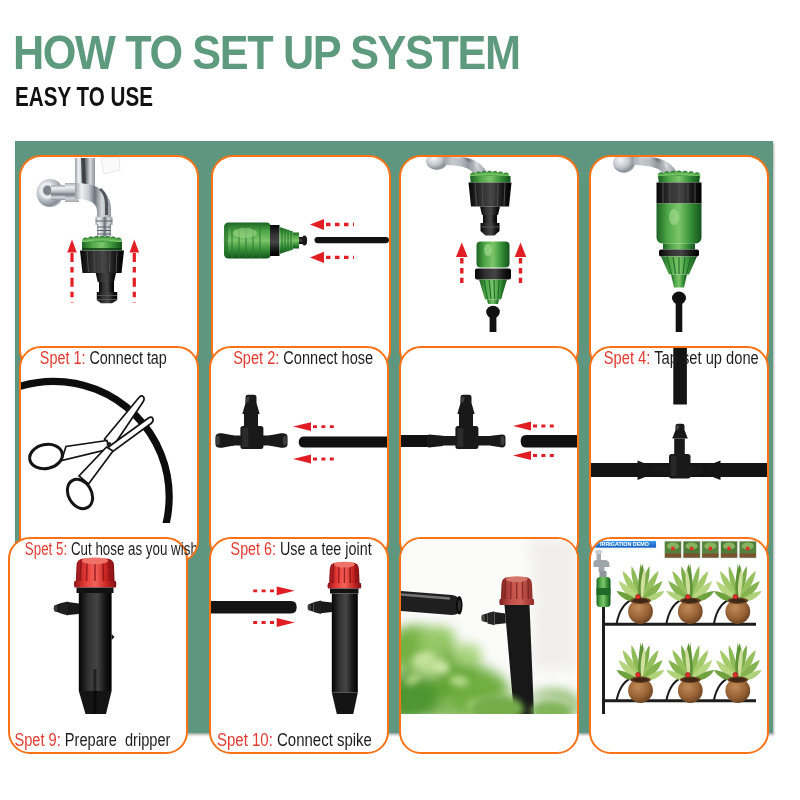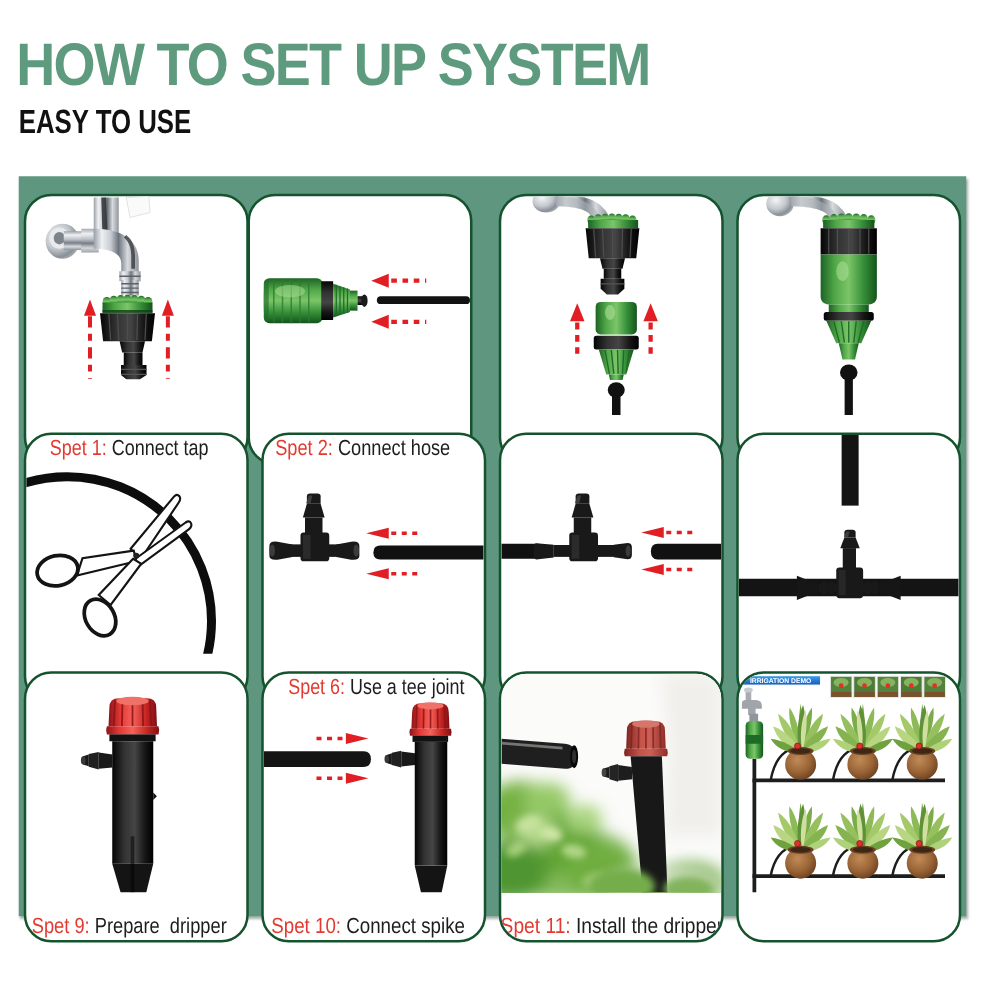--- a/index.html
+++ b/index.html
@@ -1,20 +1,20 @@
 <!DOCTYPE html>
 <html><head>
 <meta charset="utf-8">
 <style>
 html,body{margin:0;padding:0}
 body{width:800px;height:800px;background:#fff;font-family:"Liberation Sans",sans-serif;position:relative;overflow:hidden}
 #title{position:absolute;left:13px;top:25px;font-size:48px;font-weight:bold;color:#5e9b7e;letter-spacing:-1.5px;transform:scaleX(0.90);transform-origin:0 50%;white-space:nowrap}
 #sub{position:absolute;left:15px;top:82px;font-size:26.8px;font-weight:bold;color:#111;transform:scaleX(0.77);transform-origin:0 50%;white-space:nowrap}
 #panel{position:absolute;left:15px;top:141px;width:758px;height:592px;background:#5f9680;box-shadow:1px 2px 2px rgba(60,80,70,.45)}
-.card{position:absolute;width:180px;height:217px;background:#fff;border:2px solid #14532d;border-radius:22px;box-sizing:border-box;overflow:hidden}
+.card{position:absolute;width:180px;height:217px;background:#fff;border:2px solid #f97316;border-radius:22px;box-sizing:border-box;overflow:hidden}
 .card svg{position:absolute;left:0;top:0}
 .cap{position:absolute;left:0;right:0;bottom:1px;display:flex;justify-content:center;font-size:17.5px;color:#1d1d1d;white-space:nowrap;z-index:5}
 .cap>span{display:inline-block}
 .cap b{color:#e23a30;font-weight:normal}
 </style>
 </head>
 <body>
 <svg width="0" height="0" style="position:absolute">
 <defs>
 <linearGradient id="chV" x1="0" y1="0" x2="1" y2="0">
@@ -164,21 +164,21 @@
   </g>
   <g stroke="#e01e24" stroke-width="3.2" stroke-dasharray="9,5,5.5,5.2">
    <line x1="51" y1="96" x2="51" y2="146"></line>
    <line x1="113.3" y1="96" x2="113.3" y2="146"></line>
   </g>
  </svg>
  <div class="cap">
       <span style="transform:translateX(-6px) scaleX(0.821)"><b>Spet 1:</b> Connect tap</span>
     </div>
 </div>
-<div class="card" style="left:198px;top:155px" id="c2">
+<div class="card" style="left:211px;top:155px" id="c2">
  <svg width="176" height="175" viewBox="0 0 176 175">
   <rect x="11" y="65.5" width="47" height="36" rx="4.5" fill="url(#grH)"></rect>
   <g stroke="#2c7a33" stroke-width="1.2" opacity="0.8">
    <line x1="19" y1="66" x2="19" y2="101"></line>
         <line x1="26" y1="65.7" x2="26" y2="101.3"></line>
         <line x1="33" y1="65.5" x2="33" y2="101.5"></line>
         <line x1="40" y1="65.7" x2="40" y2="101.3"></line>
         <line x1="47" y1="66" x2="47" y2="101"></line>
   </g>
   <ellipse cx="32" cy="76" rx="12" ry="5" fill="#a8dc92" opacity="0.55"></ellipse>
@@ -291,35 +291,41 @@
    <line x1="76" y1="100" x2="80.5" y2="117"></line>
         <line x1="82" y1="100" x2="84.5" y2="117"></line>
         <line x1="88" y1="100" x2="88" y2="117"></line>
         <line x1="94" y1="100" x2="92" y2="117"></line>
         <line x1="100" y1="100" x2="95.5" y2="117"></line>
   </g>
   <path d="M80,117.5 L96,117.5 L93,130.5 L83,130.5 Z" fill="url(#grV)"></path>
   <ellipse cx="88" cy="141" rx="7" ry="6.5" fill="#111"></ellipse>
   <rect x="84.7" y="146" width="6.6" height="29" fill="#111"></rect>
  </svg>
+ <div class="cap">
+      <span style="transform:translateX(2px) scaleX(0.84)"><b>Spet 4:</b> Tap set up done</span>
+    </div>
 </div>
 
 <div class="card" style="left:19px;top:346px" id="c5">
  <svg width="176" height="175" viewBox="0 0 176 175">
   <circle cx="32.7" cy="148.8" r="115.5" fill="none" stroke="#0d0d0d" stroke-width="7.2"></circle>
   <g stroke="#141414" fill="#fff">
    <path d="M83.5,91 L118,49.5 Q120.5,46.5 122.5,49 Q124,51 122,54 L91,100 Z" stroke-width="1.7"></path>
    <path d="M86,100 L127.5,70 Q130.5,68 131.8,70.5 Q133,73 130,75.5 L90.5,104.5 Z" stroke-width="1.7"></path>
    <path d="M86,92.5 L45,98.5 L40.5,112.5 L88,101 Z" stroke-width="1.7"></path>
    <path d="M85.5,99 L58,128 L67.5,136 L92,103 Z" stroke-width="1.7"></path>
    <ellipse cx="25" cy="108.5" rx="16.5" ry="12" stroke-width="3" transform="rotate(-12 25 108.5)"></ellipse>
    <ellipse cx="59" cy="146" rx="11.5" ry="15.5" stroke-width="3" transform="rotate(-30 59 146)"></ellipse>
   </g>
   <circle cx="88" cy="96.5" r="2.4" fill="#222"></circle>
  </svg>
+ <div class="cap">
+      <span style="transform:translateX(2px) scaleX(0.763)"><b>Spet 5:</b> Cut hose as you wish</span>
+    </div>
 </div>
 <div class="card" style="left:209px;top:346px" id="c6">
  <svg width="176" height="175" viewBox="0 0 176 175">
   <g fill="#191919">
    <path d="M23,87.5 L11,85.3 Q4.5,84.6 4.5,88.7 L4.5,96.3 Q4.5,100.4 11,99.7 L23,97.5 Z"></path>
    <ellipse cx="6.8" cy="92.5" rx="2.2" ry="4.9" fill="#3c3c3c"></ellipse>
    <path d="M58,87.5 L70,85.3 Q76.5,84.6 76.5,88.7 L76.5,96.3 Q76.5,100.4 70,99.7 L58,97.5 Z"></path>
    <ellipse cx="74" cy="92.5" rx="2.2" ry="4.9" fill="#3c3c3c"></ellipse>
    <rect x="20" y="87.5" width="42" height="10"></rect>
    <path d="M34.5,49 Q34.5,46.8 37,46.8 L43,46.8 Q45.5,46.8 45.5,49 L45.5,55 L34.5,55 Z"></path>
@@ -387,21 +393,21 @@
   </g>
   <g fill="#161616">
    <path d="M46.5,112.5 Q56,116.5 64,119 L64,125.5 Q56,128 46.5,132 Z"></path>
    <path d="M129.5,112.5 Q120,116.5 111.7,119 L111.7,125.5 Q120,128 129.5,132 Z"></path>
   </g>
   <rect x="80" y="108" width="5.5" height="20" fill="#333" opacity="0.55"></rect>
   <path d="M86,77.2 L84.3,81.6 L87.5,81.6 L88.6,77.2 Z" fill="#3f3f3f"></path>
  </svg>
 </div>
 
-<div class="card" style="left:19px;top:537px" id="c9">
+<div class="card" style="left:8px;top:537px" id="c9">
  <svg width="176" height="175" viewBox="0 0 176 175">
   <path d="M66.5,27 Q66.5,19.5 74,19.5 L96.5,19.5 Q104,19.5 104,27 L104.6,42 L65.8,42 Z" fill="url(#rdV)"></path>
   <g stroke="#8e1318" stroke-width="1.5" opacity="0.85">
    <line x1="71" y1="21" x2="70" y2="42"></line>
         <line x1="77" y1="20" x2="76.5" y2="42"></line>
         <line x1="85" y1="19.5" x2="85" y2="42"></line>
         <line x1="93" y1="20" x2="93.5" y2="42"></line>
         <line x1="99" y1="21" x2="100" y2="42"></line>
   </g>
   <ellipse cx="85" cy="21.8" rx="13" ry="3.4" fill="#f07168"></ellipse>
@@ -494,23 +500,20 @@
   <path d="M103.5,66 L128.5,66 L133,175 L113,175 Z" fill="#181818"></path>
   <path d="M104.5,74.5 L93.5,73 L93.5,85.5 L104.8,84.3 Z" fill="#1d1d1d"></path>
   <path d="M93.5,72.2 L86.5,73.9 L86.5,84.4 L93.5,86.3 Z" fill="#242424"></path>
   <path d="M86.5,74.3 L82,75.7 Q80,79 82,82.2 L86.5,83.6 Z" fill="#1d1d1d"></path>
   <ellipse cx="82.2" cy="79" rx="1.9" ry="3.4" fill="#454545"></ellipse>
   <g filter="url(#bl3)">
    <ellipse cx="97" cy="170" rx="26" ry="14" fill="#74ad4b"></ellipse>
    <ellipse cx="150" cy="172" rx="20" ry="10" fill="#82b45c"></ellipse>
   </g>
  </svg>
- <div class="cap">
-      <span style="transform:translateX(0px) scaleX(0.877)"><b>Spet 11:</b> Install the dripper</span>
-    </div>
 </div>
 <div class="card" style="left:589px;top:537px" id="c12">
  <svg width="176" height="175" viewBox="0 0 176 175">
   <g stroke="#1d1d1d" stroke-width="3" fill="none">
    <path d="M12.5,68 L12.5,175"></path>
    <path d="M11,85.3 L165,85.3"></path>
    <path d="M11,161.8 L165,161.8"></path>
   </g>
   <g stroke="#1d1d1d" stroke-width="2" fill="none">
    <path d="M25.5,85.3 Q29.5,63 44.5,59.5"></path>

